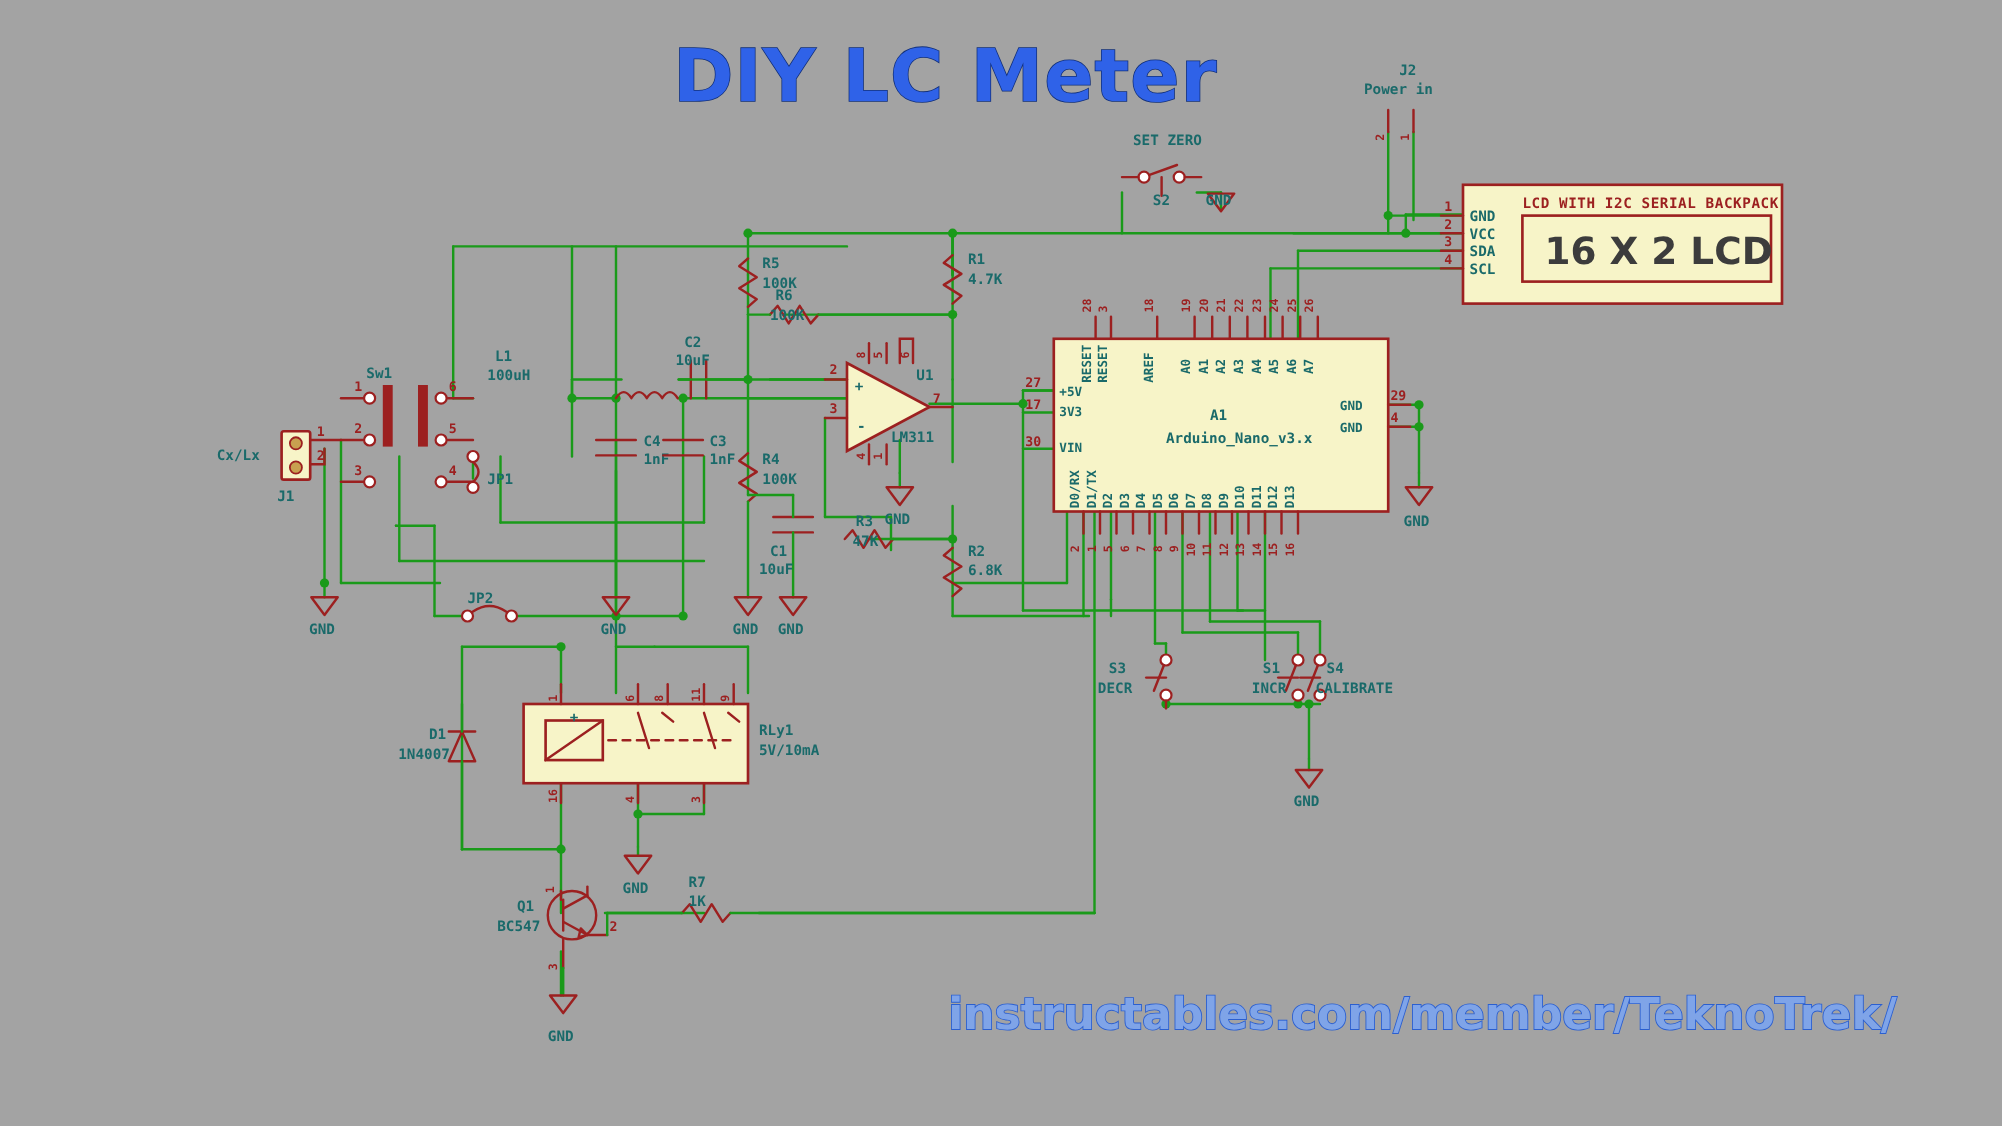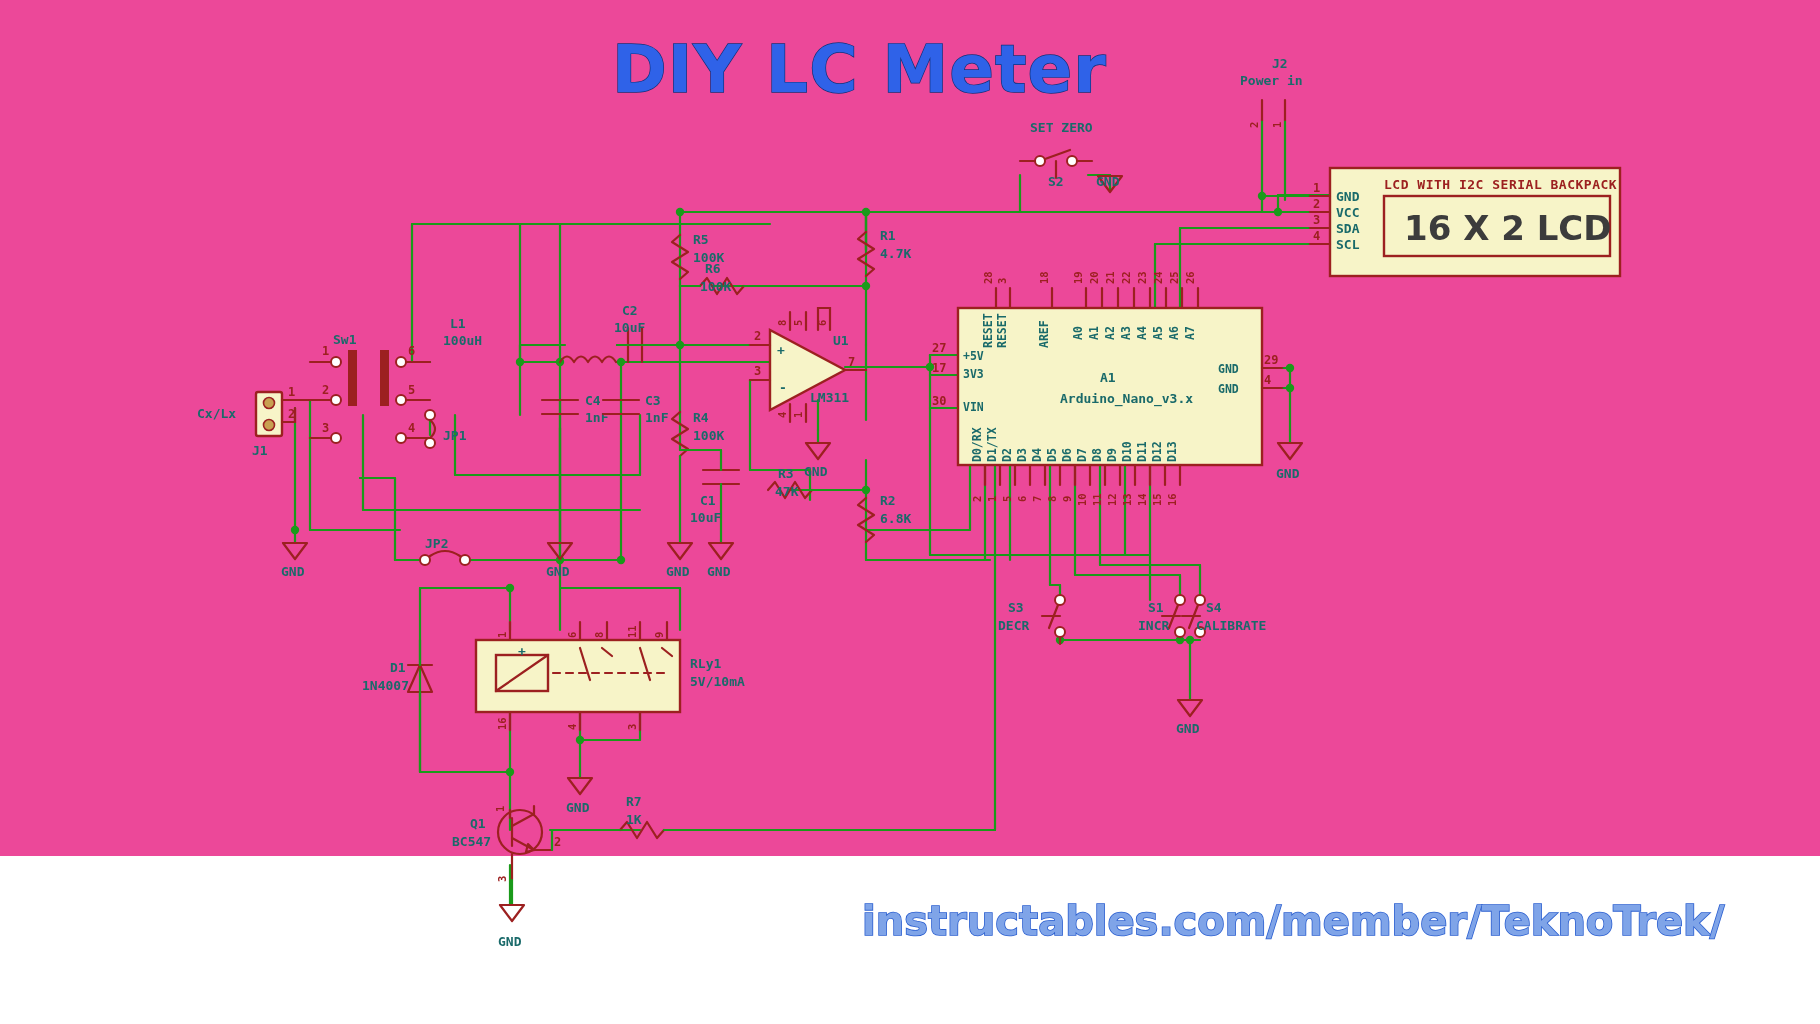--- a/index.html
+++ b/index.html
@@ -1,18 +1,18 @@
 <!DOCTYPE html>
 <html><head>
 <meta charset="utf-8">
 <style>
   html,body{margin:0;padding:0;background:#ffffff;}
   body{width:1820px;height:1024px;overflow:hidden;
        font-family:"DejaVu Sans",sans-serif;}
-  #stage{position:relative;width:1820px;height:856px;background:#ec4899;}
+  #stage{position:relative;width:1820px;height:1024px;background:#a3a3a3;}
   svg{display:block;}
   .wire{stroke:#1a9a1a;stroke-width:2.2;fill:none;stroke-linecap:round;}
   .pin{stroke:#9c2020;stroke-width:2.2;fill:none;stroke-linecap:round;}
   .comp{stroke:#9c2020;stroke-width:2.2;fill:none;stroke-linecap:round;stroke-linejoin:round;}
   .body-fill{fill:#f7f4c8;stroke:#9c2020;stroke-width:2.4;}
   .junc{fill:#1a9a1a;}
   .lbl{fill:#1a6a6a;font-family:"DejaVu Sans Mono",monospace;font-size:13px;font-weight:bold;}
   .lbl-s{fill:#1a6a6a;font-family:"DejaVu Sans Mono",monospace;font-size:11.5px;font-weight:bold;}
   .pnum{fill:#9c2020;font-family:"DejaVu Sans Mono",monospace;font-size:12px;font-weight:bold;}
   .pnum-s{fill:#9c2020;font-family:"DejaVu Sans Mono",monospace;font-size:10.5px;font-weight:bold;}

